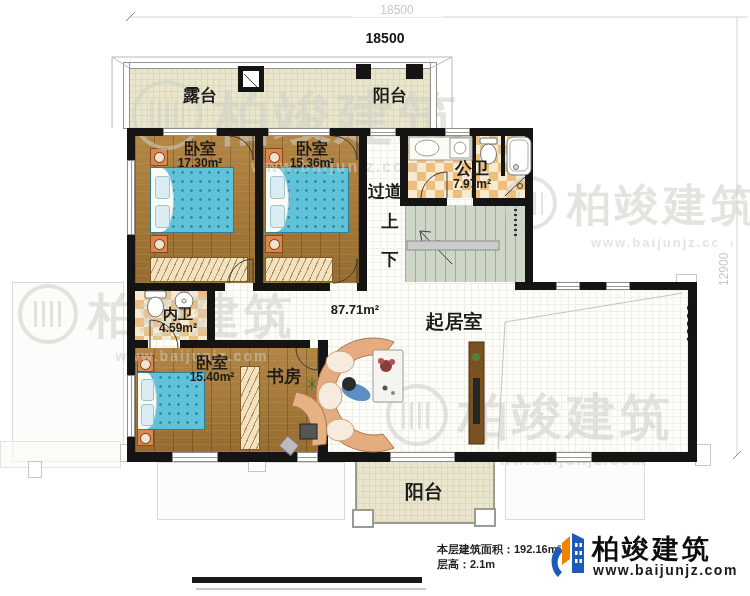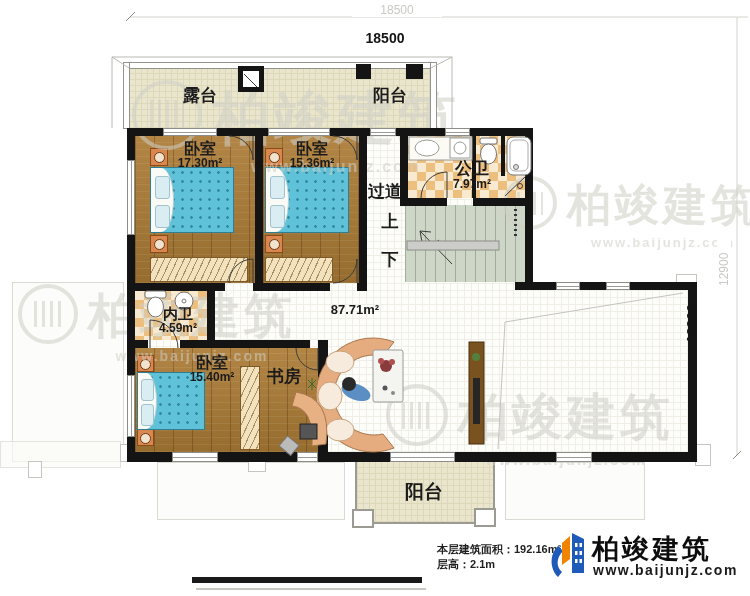--- a/index.html
+++ b/index.html
@@ -300,20 +300,21 @@
   <div class="rlabel" style="left:138px;top:306px;width:80px;font-size:15px">
     <span>内卫</span>
     <span class="rarea">4.59m²</span>
   </div>
   <div class="rlabel" style="left:168px;top:354px;width:88px;font-size:16px">
     <span>卧室</span>
     <span class="rarea">15.40m²</span>
   </div>
   <div class="rlabel" style="left:258px;top:368px;width:52px;font-size:17px">书房</div>
   <div class="rlabel" style="left:320px;top:303px;width:70px;font-size:13px">87.71m²</div>
+  <div class="rlabel" style="left:408px;top:312px;width:92px;font-size:19px">起居室</div>
   <div class="rlabel" style="left:394px;top:482px;width:60px;font-size:19px">阳台</div>
 
   <div class="dim dim-light" style="left:352px;top:3px;width:90px;background:#fff">18500</div>
   <div class="dim" style="left:340px;top:30px;width:90px">18500</div>
   <div class="dim dim-light vert" style="left:717px;top:238px;height:62px;background:#fff">12900</div>
   <div class="dim vert" style="left:684px;top:292px;height:64px">12900</div>
 
   <div class="tb" style="left:192px;top:577px;width:230px;height:6px;background:#1a1a1a"></div>
   <div class="tb" style="left:196px;top:588px;width:230px;height:2px;background:#c9c9c4"></div>
   <div class="tb" style="left:437px;top:542px;font-size:11px;font-weight:700">本层建筑面积：192.16m²</div>

